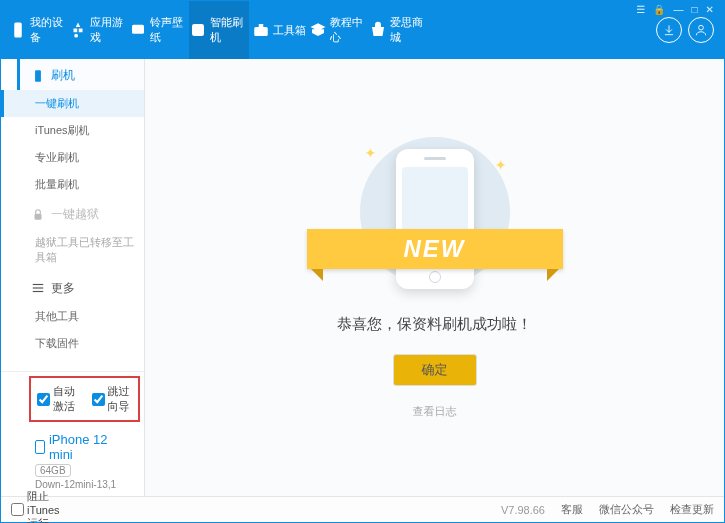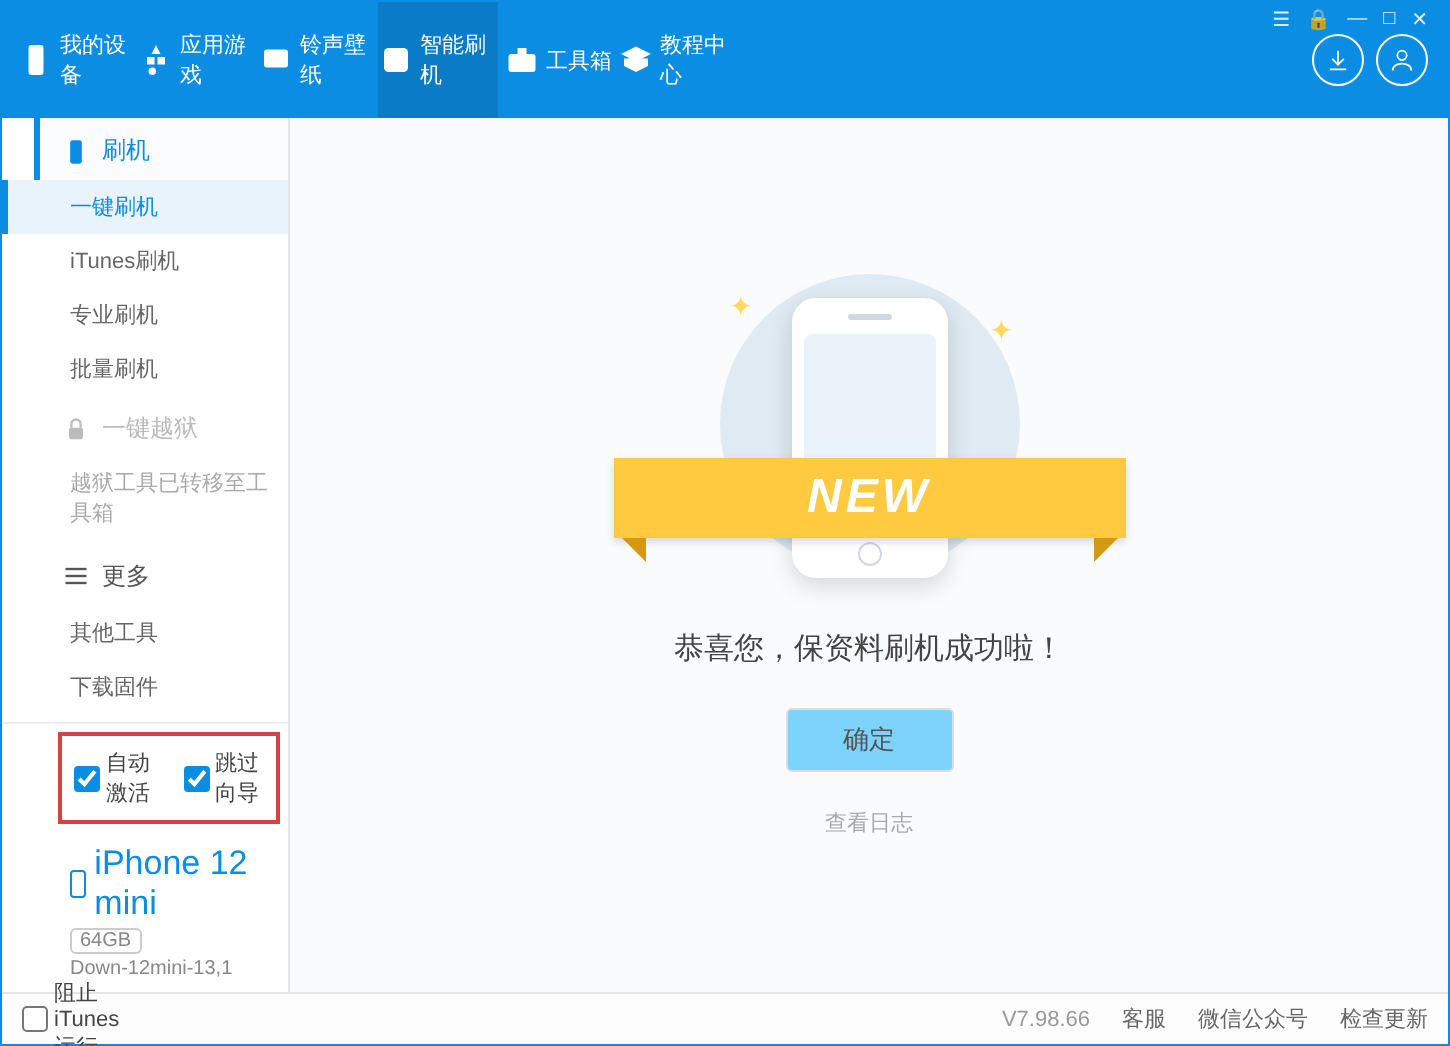--- a/index.html
+++ b/index.html
@@ -42,42 +42,42 @@
   .side-section .sicon svg { width: 14px; height: 14px; fill: currentColor; }
   .side-sub { padding: 6px 10px 6px 34px; font-size: 11px; color: #666; cursor: pointer; }
   .side-sub.active { background: #e8f3fc; color: #0b8de3; border-left: 3px solid #0b8de3; padding-left: 31px; }
   .side-note { padding: 6px 10px 6px 34px; font-size: 11px; color: #aaa; line-height: 1.4; }
   
   .side-bottom { border-top: 1px solid #eee; padding-left: 24px; }
   .highlight-box { border: 2px solid #d94040; margin: 4px; padding: 6px 6px; display: flex; gap: 14px; align-items: center; }
   .chk { display: flex; align-items: center; gap: 3px; font-size: 11px; color: #444; cursor: pointer; }
   .chk input { accent-color: #0b8de3; }
   .device-row { padding: 6px 10px; }
-  .device-name { color: #0b8de3; font-size: 17px; font-weight: 500; display: flex; align-items: center; gap: 4px; }
+  .device-name { color: #0b8de3; font-size: 13px; font-weight: 500; display: flex; align-items: center; gap: 4px; }
   .device-name .dicon { width: 10px; height: 14px; border: 1px solid #0b8de3; border-radius: 2px; display: inline-block; }
   .storage-badge { display: inline-block; border: 1px solid #ccc; border-radius: 3px; font-size: 10px; color: #888; padding: 0 4px; margin-top: 2px; }
   .device-sub { font-size: 10px; color: #888; margin-top: 2px; }
   
   
   .main { flex: 1; background: #fafbfc; display: flex; flex-direction: column; align-items: center; justify-content: center; position: relative; }
   .illus { width: 200px; height: 160px; position: relative; display: flex; align-items: center; justify-content: center; }
   .circle-bg { width: 150px; height: 150px; border-radius: 50%; background: #dfeaf2; position: absolute; top: 0; }
   .phone { position: relative; width: 78px; height: 140px; background: #fff; border-radius: 12px; box-shadow: 0 4px 12px rgba(0,0,0,0.15); z-index: 1; margin-top: 4px; }
   .phone::before { content: ""; position: absolute; top: 8px; left: 50%; transform: translateX(-50%); width: 22px; height: 3px; background: #d0d8e0; border-radius: 2px; }
   .phone::after { content: ""; position: absolute; bottom: 6px; left: 50%; transform: translateX(-50%); width: 10px; height: 10px; border: 1.5px solid #d0d8e0; border-radius: 50%; }
   .phone-screen { position: absolute; top: 18px; left: 6px; right: 6px; bottom: 22px; background: #eaf2fa; border-radius: 4px; }
   .ribbon { position: absolute; z-index: 2; bottom: 28px; left: -28px; right: -28px; }
   .ribbon-body { background: #ffc940; color: #fff; font-weight: bold; font-style: italic; font-size: 24px; text-align: center; padding: 6px 0; letter-spacing: 2px; position: relative; box-shadow: 0 2px 4px rgba(0,0,0,0.15); }
   .ribbon-body::before, .ribbon-body::after { content: ""; position: absolute; top: 100%; border: 6px solid transparent; }
   .ribbon-body::before { left: 4px; border-top-color: #d19a10; border-right-color: #d19a10; }
   .ribbon-body::after { right: 4px; border-top-color: #d19a10; border-left-color: #d19a10; }
   .sparkle { position: absolute; color: #ffd860; font-size: 14px; }
   
   .success-text { margin-top: 18px; font-size: 15px; color: #444; }
-  .confirm-btn { margin-top: 20px; padding: 6px 28px; border: 1px solid #ddd; background: #7dd3fc; border-radius: 3px; cursor: pointer; font-size: 13px; color: #555; }
+  .confirm-btn { margin-top: 20px; padding: 6px 28px; border: 1px solid #ddd; background: #eab308; border-radius: 3px; cursor: pointer; font-size: 13px; color: #555; }
   .log-link { margin-top: 18px; font-size: 11px; color: #aaa; cursor: pointer; }
   
   
   .footer { height: 26px; border-top: 1px solid #e5e5e5; display: flex; align-items: center; padding: 0 10px; font-size: 11px; color: #666; background: #fdfdfd; }
   .footer .chk { flex: 0; }
   .footer-spacer { flex: 1; }
   .footer-right { display: flex; gap: 16px; align-items: center; }
   .footer-right span { cursor: pointer; }
   .ver { color: #999; }
 </style>
@@ -136,20 +136,28 @@
           </span>
         <span>工具箱</span>
       </div>
       <div class="nav-item">
         <span class="nav-icon">
             <svg viewBox="0 0 24 24">
               <path d="M12 3L2 8l10 5 10-5z M4 11v5l8 4 8-4v-5"></path>
             </svg>
           </span>
         <span>教程中心</span>
+      </div>
+      <div class="nav-item">
+        <span class="nav-icon">
+            <svg viewBox="0 0 24 24">
+              <path d="M4 8h16l-2 12H6z M8 8V5a4 4 0 018 0v3"></path>
+            </svg>
+          </span>
+        <span>爱思商城</span>
       </div>
     </div>
     <div class="right-controls">
       <div class="circ-btn">
           <svg viewBox="0 0 24 24">
             <path d="M12 4v12m-5-5l5 5 5-5M5 20h14"></path>
           </svg>
         </div>
       <div class="circ-btn">
           <svg viewBox="0 0 24 24">

